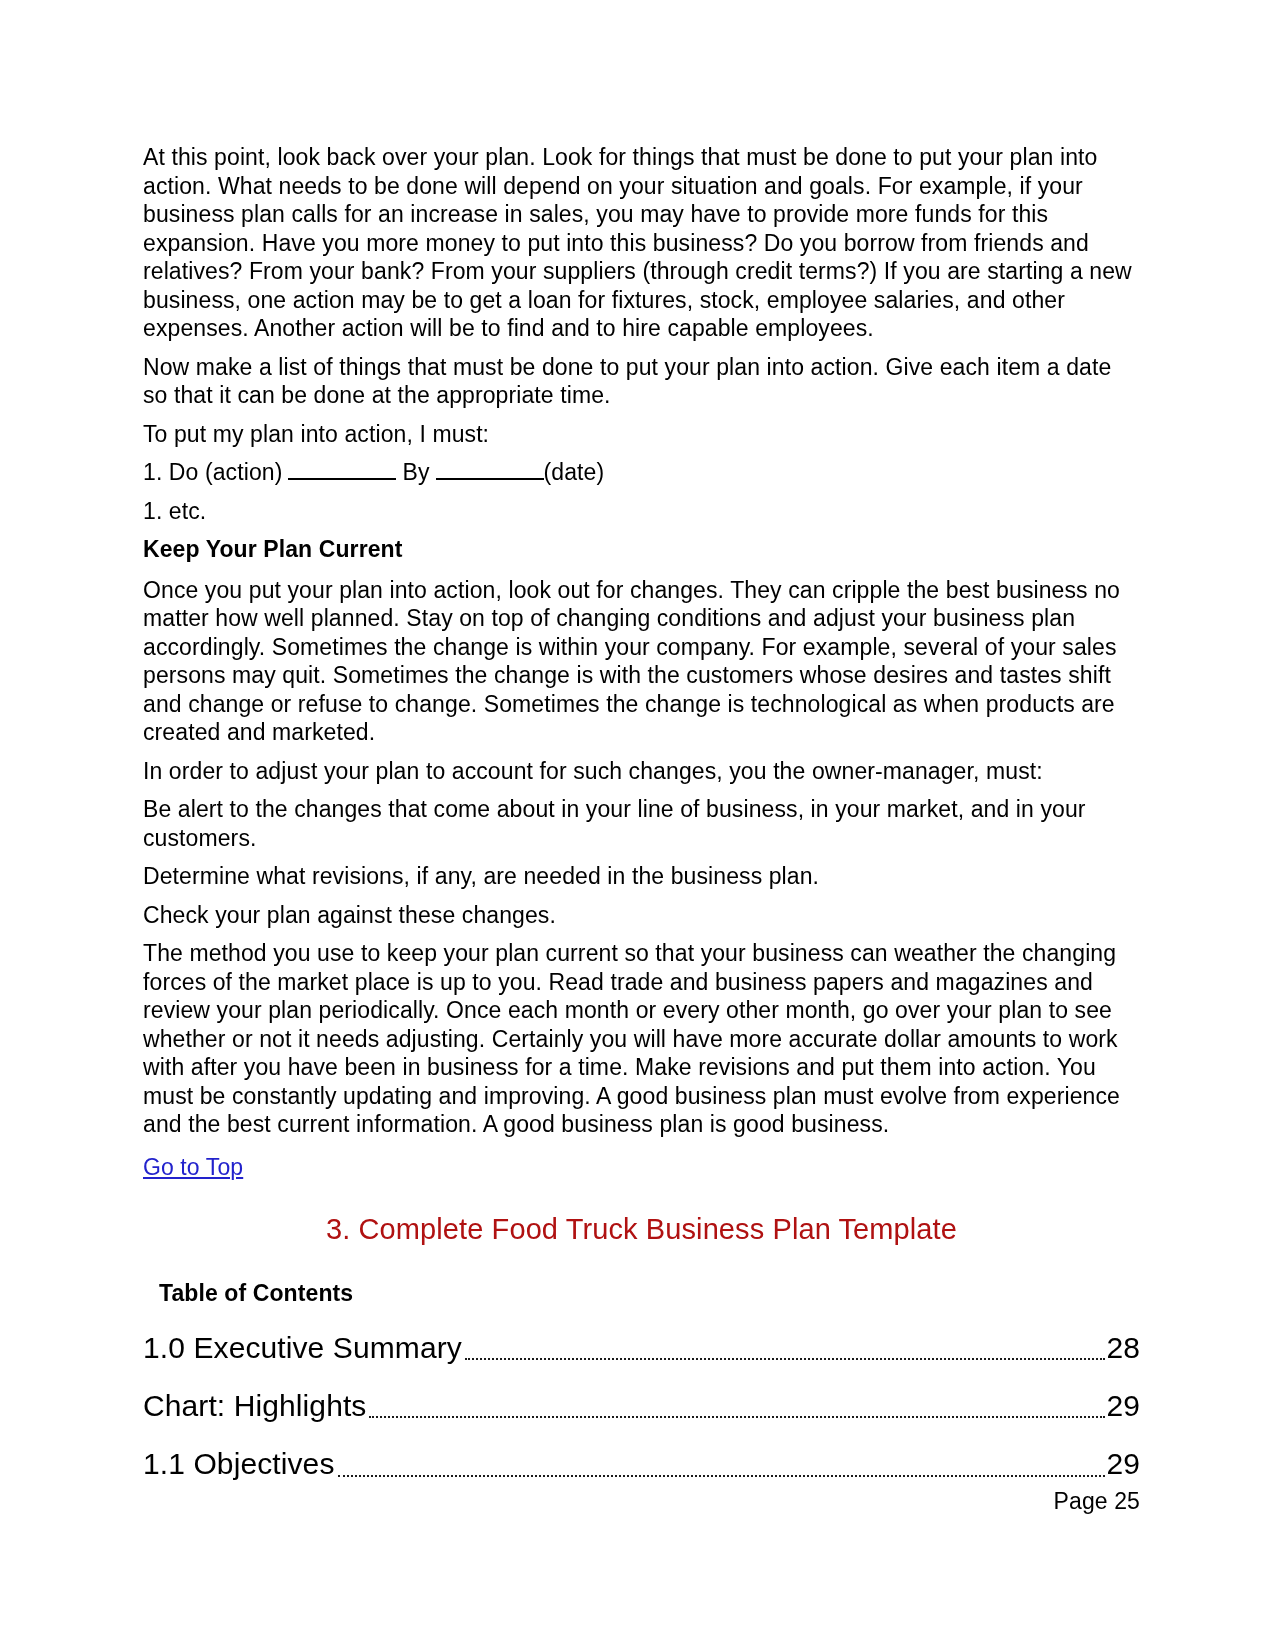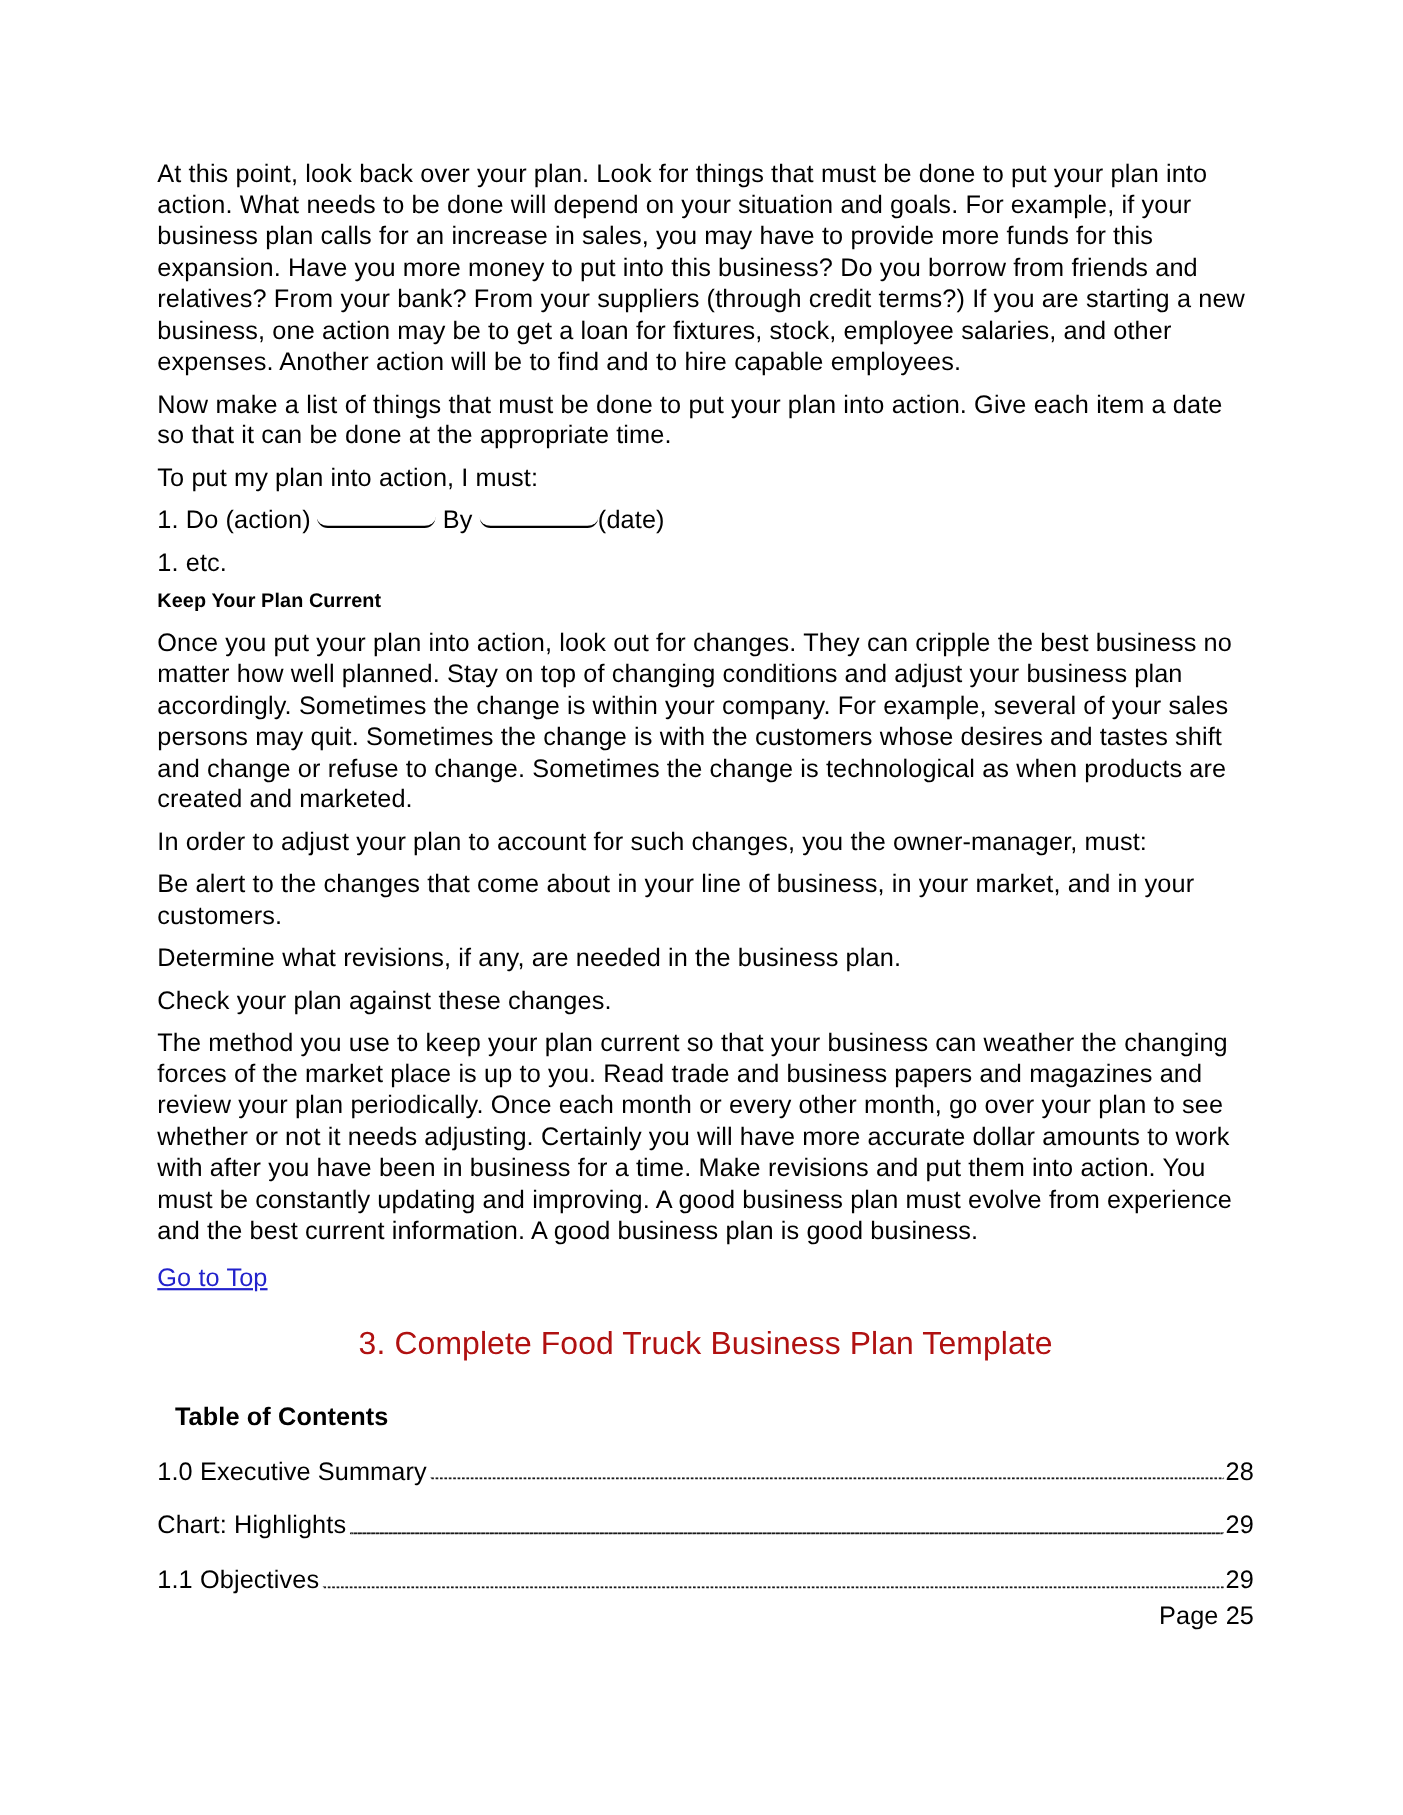--- a/index.html
+++ b/index.html
@@ -1,15 +1,15 @@
 <!DOCTYPE html>
 <html><head>
 <meta charset="utf-8">
 <style>
-  * { margin: 0; padding: 0; box-sizing: border-box; border-radius: 31px; }
+  * { margin: 0; padding: 0; box-sizing: border-box; }
   html, body { background: #ffffff; }
   body {
     width: 1275px;
     height: 1650px;
     font-family: "Liberation Sans", "DejaVu Sans", sans-serif;
     color: #000000;
     position: relative;
   }
   .page {
     width: 1275px;
@@ -18,21 +18,21 @@
     overflow: hidden;
   }
   .body-text {
     font-size: 23px;
     line-height: 1.24;
     letter-spacing: 0.1px;
   }
   p.para { margin: 0 0 10px 0; }
   .h-bold {
     font-weight: bold;
-    font-size: 18px;
+    font-size: 23px;
     line-height: 1.24;
     margin: 4px 0 12px 0;
   }
   .action-line { margin: 0 0 10px 0; white-space: nowrap; }
   .blank {
     display: inline-block;
     width: 108px;
     border-bottom: 2px solid #000;
     height: 20px;
     margin: 0 6px;
@@ -54,21 +54,21 @@
     margin: 30px 0 0 0;
   }
   .toc-heading {
     font-weight: bold;
     font-size: 23px;
     margin: 32px 0 0 16px;
   }
   .toc-row {
     display: flex;
     align-items: flex-end;
-    font-size: 23px;
+    font-size: 30px;
     margin-top: 21px;
     line-height: 1.24;
   }
   .toc-label { white-space: nowrap; }
   .toc-leader {
     flex: 1;
     border-bottom: 2.5px dotted #1a1a1a;
     margin: 0 1px 6px 3px;
     min-width: 30px;
   }

